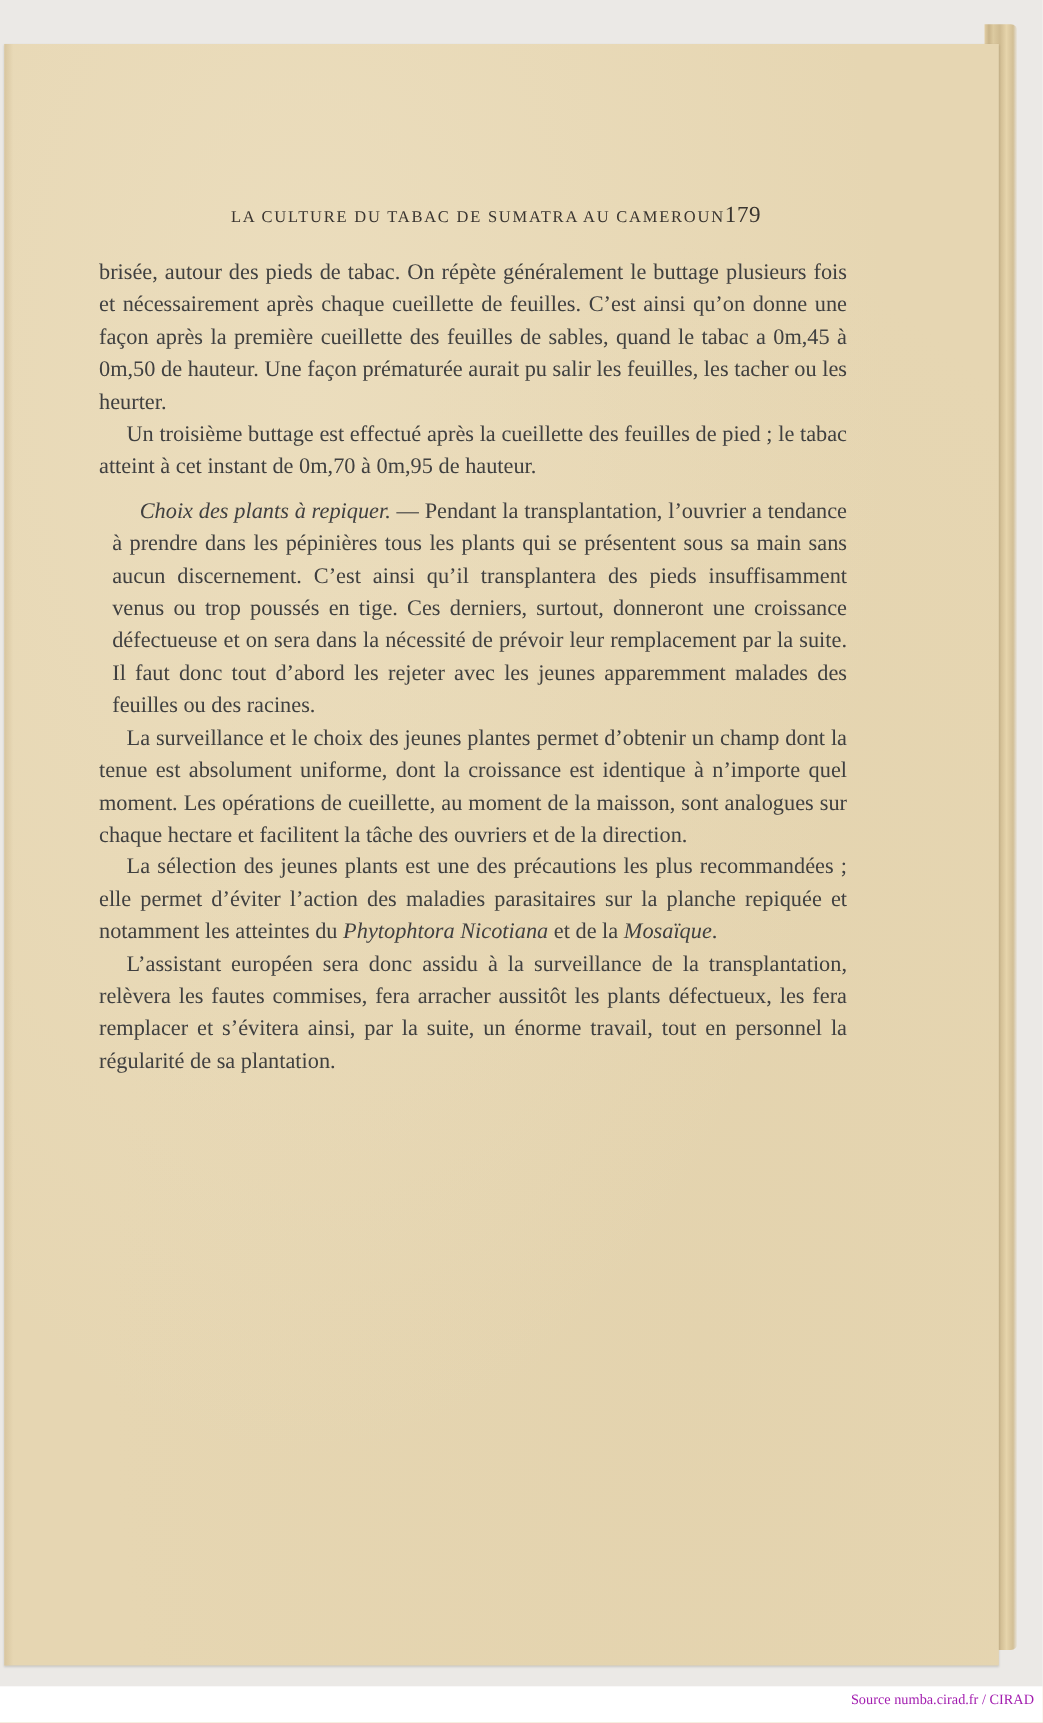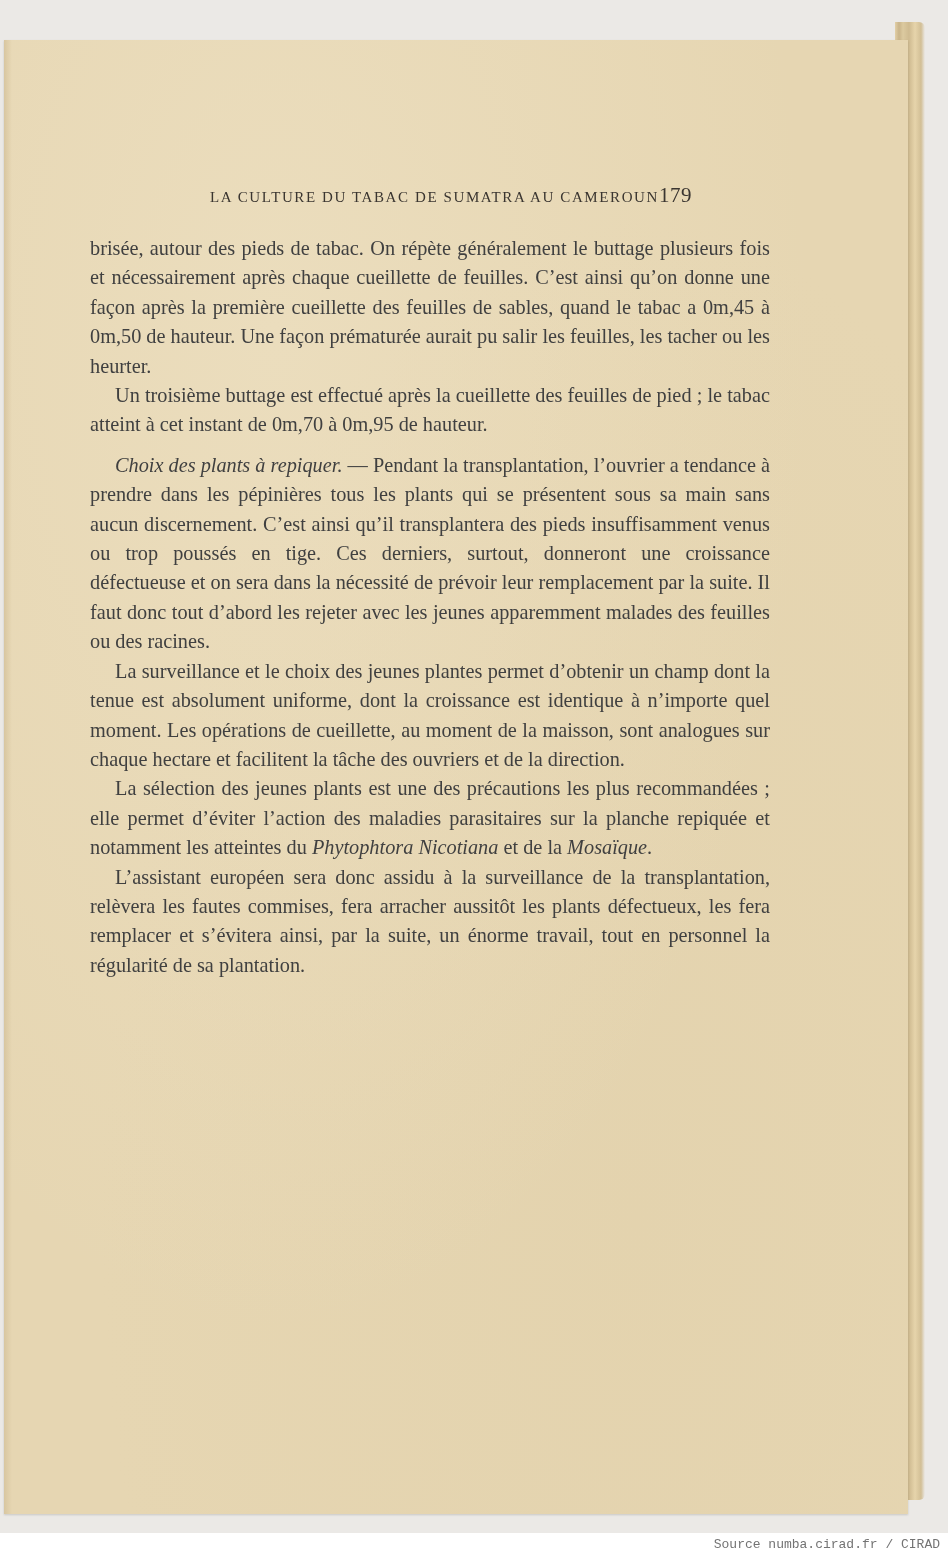--- a/index.html
+++ b/index.html
@@ -47,26 +47,26 @@
   .page-number { font-size: 21px; letter-spacing: 0.5px; }
   .text-block {
     position: absolute; left: 90px; top: 234px; width: 680px;
     color: #404040;
     font-size: 20.3px;
     line-height: 29.4px;
     text-align: justify;
   }
   .text-block p { margin: 0; text-indent: 25px; }
   .text-block p.first { text-indent: 0; }
-  .text-block p.section { margin-top: 11px; }
+  .text-block p.section { margin-top: 11px; margin-left: 12px; }
   .text-block em { font-style: italic; }
   .footer {
     position: absolute; right: 8px; top: 1537px;
-    font-family: Liberation Mono, monospace;
-    font-size: 13px; color: #737373;
+    font-family: Liberation Serif, serif;
+    font-size: 13px; color: #a21caf;
   }
 </style>
 </head>
 <body>
 
 <div class="scan-bg"></div>
 <div class="page-stack"></div>
 
 <div class="page"></div>
 

